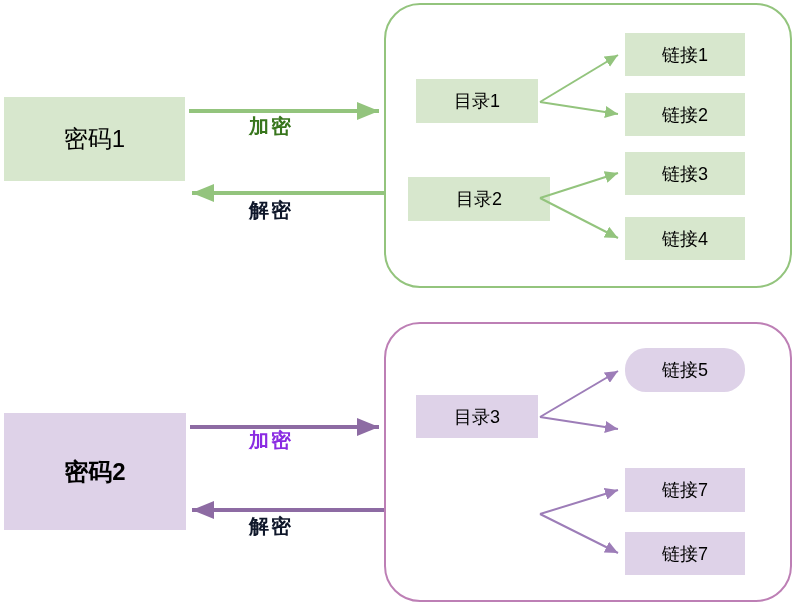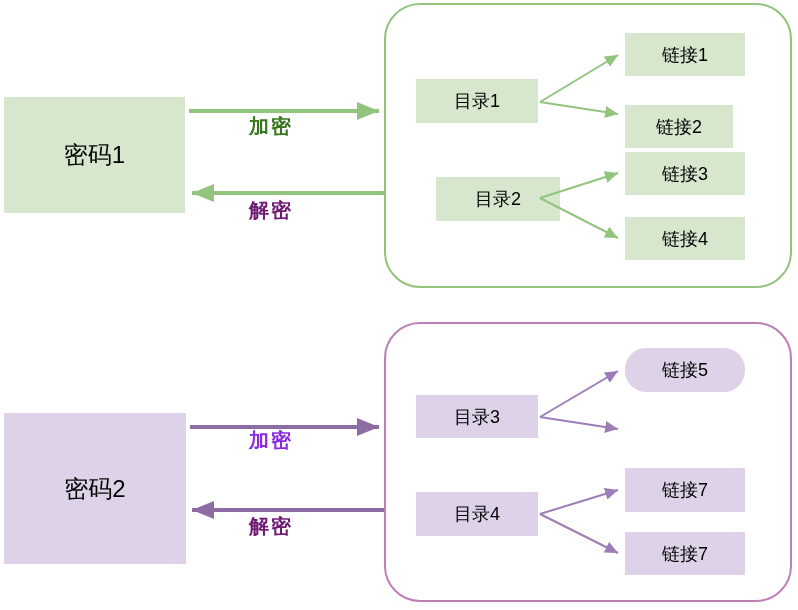--- a/index.html
+++ b/index.html
@@ -39,76 +39,73 @@
     width: 120px;
     text-align: center;
     font-size: 20px;
     font-weight: bold;
     z-index: 4;
     letter-spacing: 2px;
     margin-top: 43px;
   }
   .lbl-enc-green  { color: #38761d; }
   .lbl-enc-violet { color: #8a2be2; }
-  .lbl-dec        { color: #701a75; }
+  .lbl-dec        { color: #0f172a; }
   svg.arrow-layer {
     position: absolute;
     left: 0; top: 0;
     z-index: 3;
     pointer-events: none;
   }
 </style>
 </head>
 <body>
 
 <div class="canvas">
 
   <div class="container-box green" style="left:384px; top:3px; width:408px; height:285px;"></div>
 
-  <div class="node fill-green pw-box" style="left:4px; top:97px; width:181px; height:116px;">
+  <div class="node fill-green pw-box" style="left:4px; top:97px; width:181px; height:84px;">
     <span>密码1</span>
   </div>
 
   <div class="arrow-label lbl-enc-green" style="left:211px; top:70px;">加密</div>
   <div class="arrow-label lbl-dec" style="left:211px; top:154px;">解密</div>
 
   <div class="node fill-green sm-box" style="left:416px; top:79px; width:122px; height:44px;text-align:right;">
     <span>目录1</span>
   </div>
-  <div class="node fill-green sm-box" style="left:436px; top:177px; width:124px; height:44px;">
+  <div class="node fill-green sm-box" style="left:408px; top:177px; width:142px; height:44px;">
     <span>目录2</span>
   </div>
 
   <div class="node fill-green sm-box" style="left:625px; top:33px; width:120px; height:43px;">
     <span>链接1</span>
   </div>
-  <div class="node fill-green sm-box" style="left:625px; top:93px; width:108px; height:43px;margin-top:12px;">
+  <div class="node fill-green sm-box" style="left:625px; top:93px; width:120px; height:43px;">
     <span>链接2</span>
   </div>
   <div class="node fill-green sm-box" style="left:625px; top:152px; width:120px; height:43px;">
     <span>链接3</span>
   </div>
   <div class="node fill-green sm-box" style="left:625px; top:217px; width:120px; height:43px;">
     <span>链接4</span>
   </div>
 
   <div class="container-box purple" style="left:384px; top:322px; width:408px; height:280px;"></div>
 
-  <div class="node fill-purple pw-box" style="left:4px; top:413px; width:182px; height:151px;">
+  <div class="node fill-purple pw-box" style="left:4px; top:413px; width:182px; height:117px;font-weight:bold;">
     <span>密码2</span>
   </div>
 
   <div class="arrow-label lbl-enc-violet" style="left:211px; top:384px;">加密</div>
   <div class="arrow-label lbl-dec" style="left:211px; top:470px;">解密</div>
 
   <div class="node fill-purple sm-box" style="left:416px; top:395px; width:122px; height:43px;">
     <span>目录3</span>
-  </div>
-  <div class="node fill-purple sm-box" style="left:416px; top:492px; width:122px; height:44px;">
-    <span>目录4</span>
   </div>
 
   <div class="node fill-purple sm-box" style="left:625px; top:348px; width:120px; height:44px;border-radius:21px;">
     <span>链接5</span>
   </div>
   <div class="node fill-purple sm-box" style="left:625px; top:468px; width:120px; height:44px;">
     <span>链接7</span>
   </div>
   <div class="node fill-purple sm-box" style="left:625px; top:532px; width:120px; height:43px;">
     <span>链接7</span>

